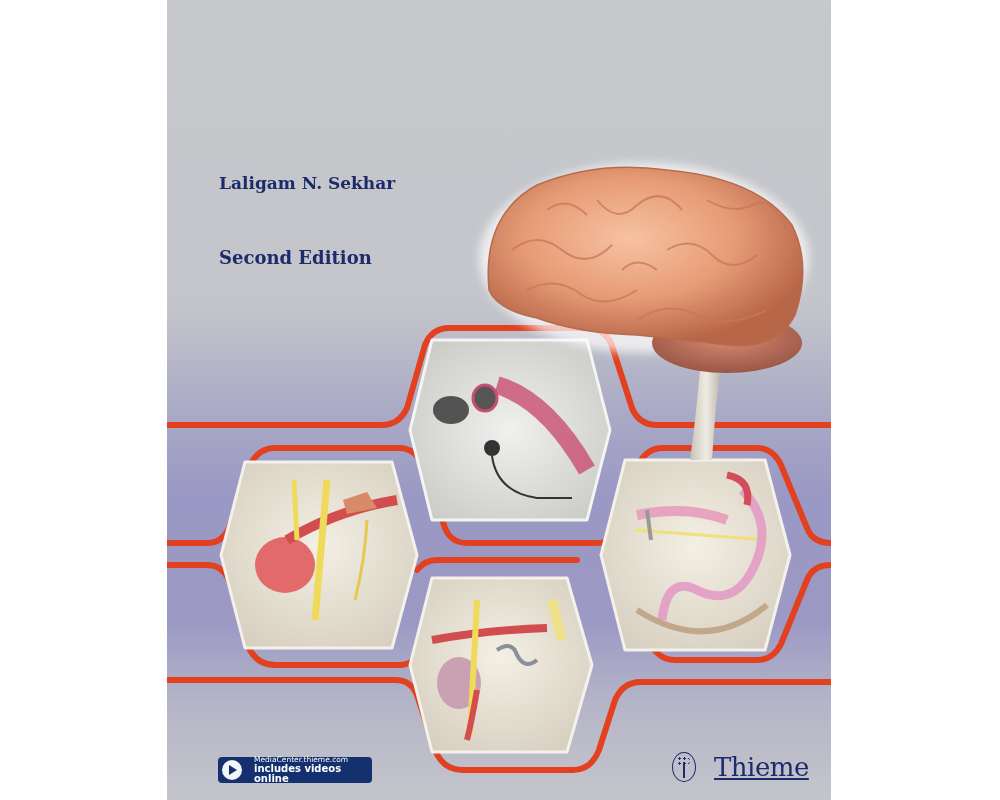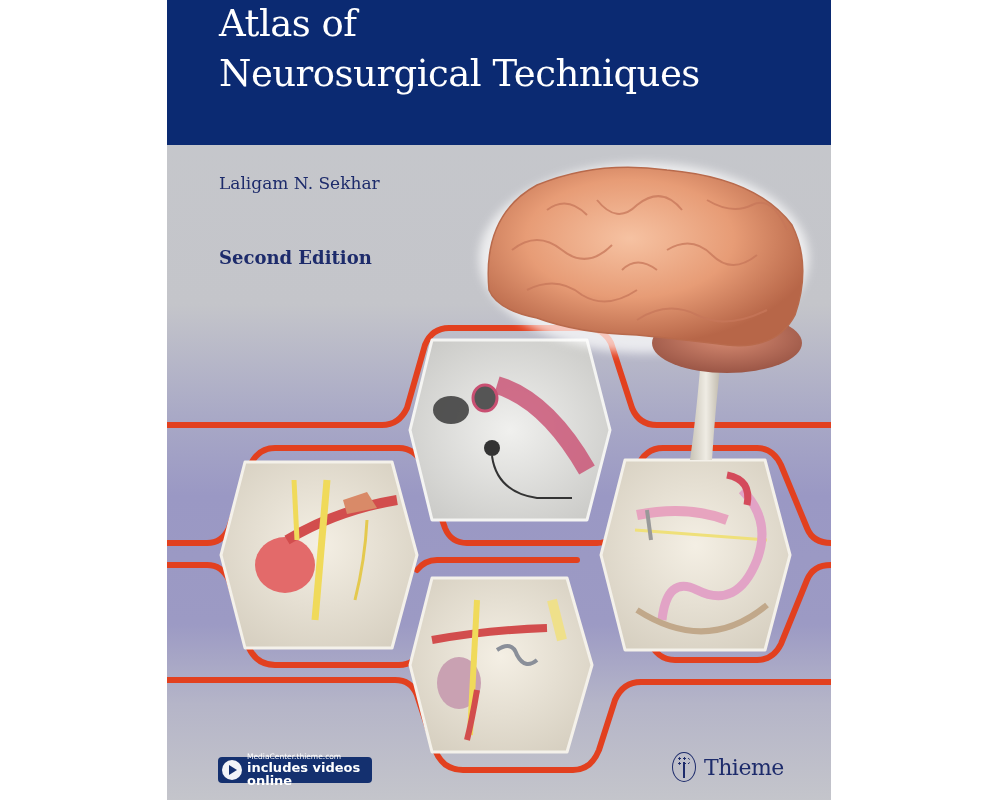--- a/index.html
+++ b/index.html
@@ -3,43 +3,39 @@
 <meta charset="utf-8">
 <style>
   html, body { margin:0; padding:0; }
   body { width:1000px; height:800px; background:#ffffff; position:relative; overflow:hidden; font-family:"DejaVu Serif", serif; }
   .cover { position:absolute; left:167px; top:0; width:664px; height:800px; overflow:hidden;
     background: linear-gradient(180deg, #c6c8cc 0%, #c4c5ca 38%, #a9a9c6 52%, #9a98c4 62%, #9c9ac4 78%, #b5b5c8 88%, #c4c5cb 100%); }
   .header { position:absolute; left:0; top:0; width:664px; height:145px; background:#0b2a72; }
   .title { position:absolute; left:52px; color:#ffffff; font-family:"DejaVu Serif", serif; font-size:37px; letter-spacing:-0.5px; white-space:nowrap; }
   .t1 { top:2px; }
   .t2 { top:52px; }
-  .authors { position:absolute; left:52px; top:170px; color:#1d2b6b; font-family:"DejaVu Serif", serif; font-weight:normal; font-size:17px; line-height:26px; }
+  .authors { position:absolute; left:52px; top:170px; color:#1d2b6b; font-family:"DejaVu Serif", serif; font-weight:bold; font-size:17px; line-height:26px; }
   .edition { position:absolute; left:52px; top:247px; color:#1d2b6b; font-family:"DejaVu Serif", serif; font-weight:bold; font-size:18px; }
   svg.art { position:absolute; left:0; top:0; }
   .media-badge { position:absolute; left:51px; top:757px; width:154px; height:26px; border-radius:4px; background:#14306f; display:flex; align-items:center; }
   .play { width:20px; height:20px; border-radius:50%; background:#f2f4f8; margin-left:4px; position:relative; flex:none; }
   .play::after { content:""; position:absolute; left:7px; top:5px; border-left:8px solid #14306f; border-top:5px solid transparent; border-bottom:5px solid transparent; }
-  .media-text { margin-left:5px; color:#ffffff; font-family:"DejaVu Sans", sans-serif; line-height:1; }
+  .media-text { margin-left:12px; color:#ffffff; font-family:"DejaVu Sans", sans-serif; line-height:1; }
   .media-url { font-size:7.5px; display:block; margin-bottom:1px; }
-  .media-sub { font-size:13px; font-weight:bold; display:block; }
+  .media-sub { font-size:10px; font-weight:bold; display:block; }
   .publisher { position:absolute; left:505px; top:752px; display:flex; align-items:center; }
   .tree { width:24px; height:30px; border:1.5px solid #1d2b6b; border-radius:50%; position:relative; box-sizing:border-box; }
   .tree::before { content:""; position:absolute; left:10px; top:9px; width:2px; height:16px; background:#1d2b6b; }
   .tree::after { content:""; position:absolute; left:4px; top:3px; width:13px; height:10px; border-radius:50%; background:radial-gradient(circle, #1d2b6b 30%, transparent 32%) 0 0/5px 5px; }
-  .pub-name { margin-left:8px; color:#1d2b6b; font-family:"DejaVu Serif", serif; font-size:22px; letter-spacing:-0.5px; }
+  .pub-name { margin-left:18px; color:#1d2b6b; font-family:"DejaVu Serif", serif; font-size:26px; letter-spacing:-0.5px;text-decoration:underline; }
 </style>
 </head>
 <body>
 
 <div class="cover">
-  <div class="header">
-    <div class="title t1">Atlas of</div>
-    <div class="title t2">Neurosurgical Techniques</div>
-  </div>
 
   <div class="authors">
     <div>Laligam N. Sekhar</div>
   </div>
   <div class="edition">Second Edition</div>
 
   <svg class="art" width="664" height="800" viewBox="0 0 664 800">
     <defs>
       <radialGradient id="brainG" cx="45%" cy="40%" r="60%">
         <stop offset="0%" stop-color="#f6c2a2"></stop>

